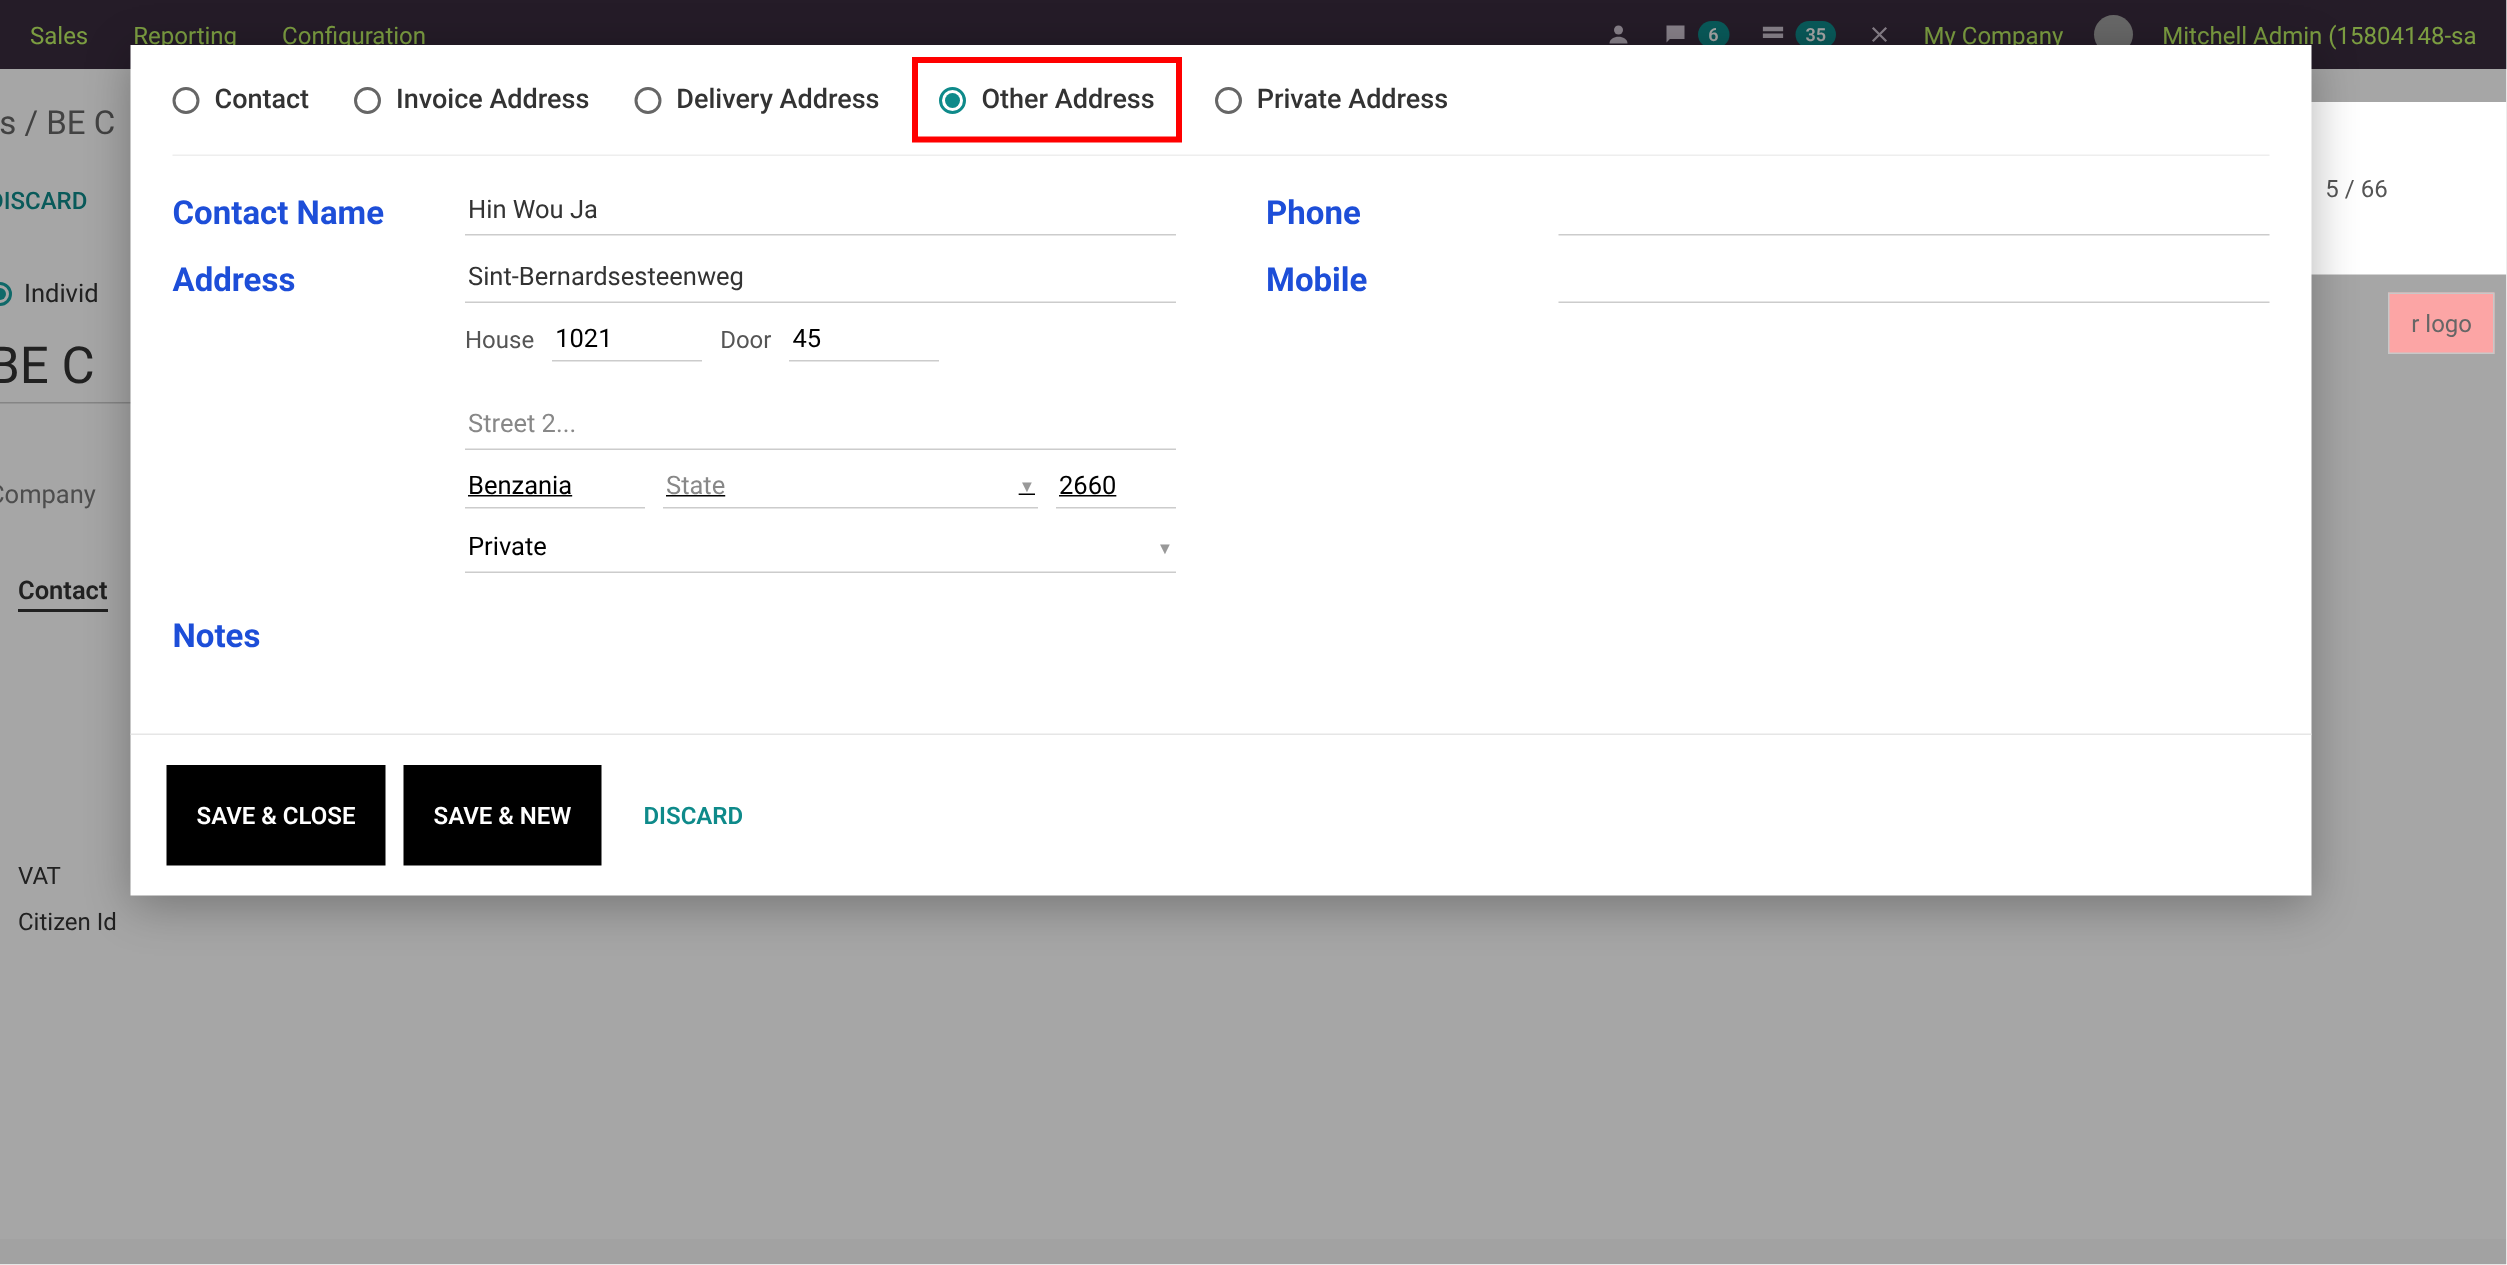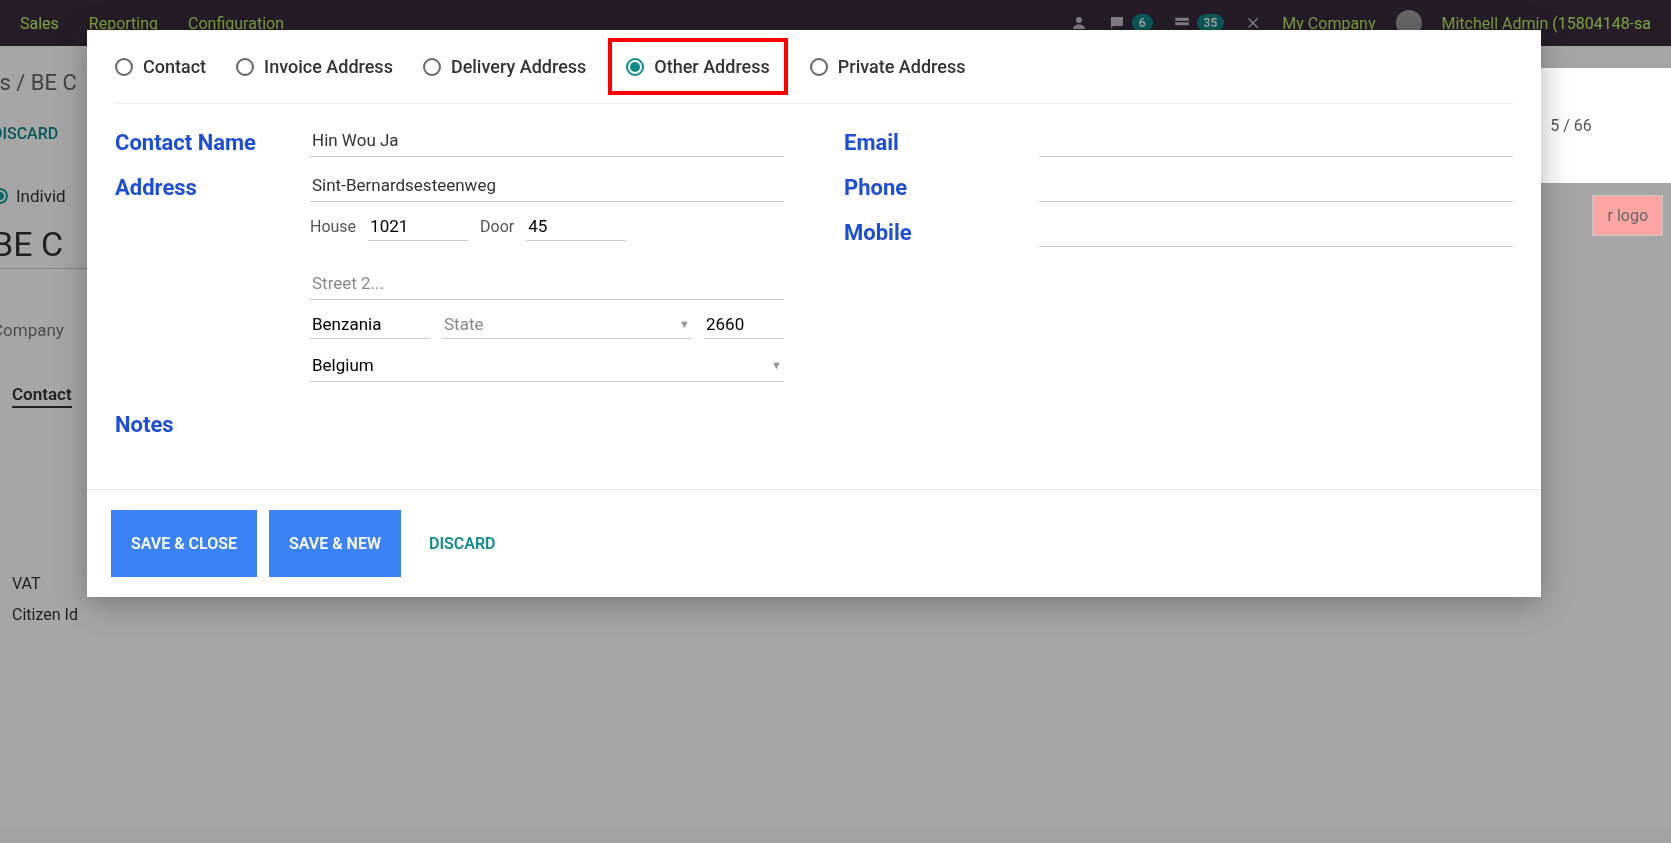--- a/index.html
+++ b/index.html
@@ -112,21 +112,21 @@
   padding: 6px 2px;
   font-size: 17px;
   color: #333;
   width: 100%;
   outline: none;
 }
 .text-input::placeholder { color: #888; }
 .addr-line2 { display:flex; gap:12px; margin-top:10px; align-items:center;}
 .addr-sublabel { font-size: 16px; color: #555; }
 .addr-sub-input { border:none; border-bottom:1px solid #ccc; font-size:17px; padding:4px 2px; }
-.addr-line4 { display:flex; gap:12px; margin-top:10px; }
+.addr-line4 { display:flex; gap:12px; margin-top:10px; text-decoration:underline;}
 .state-select { flex:1; display:flex; align-items:center; justify-content:space-between; border-bottom:1px solid #ccc; padding:4px 2px;}
 .state-ph { color: #888; font-size:17px;}
 .caret { color:#999; font-size:11px;}
 .country-select { display:flex; align-items:center; justify-content:space-between; border-bottom:1px solid #ccc; padding:6px 2px; margin-top:10px;}
 
 .notes-area {
   width: 100%;
   border: none;
   border-bottom: 1px solid #ccc;
   padding: 6px 2px 30px;
@@ -140,21 +140,21 @@
 
 
 .modal-footer {
   border-top: 1px solid #e6e6e6;
   padding: 20px 24px;
   display: flex;
   gap: 12px;
   align-items: center;
 }
 .btn-primary {
-  background: #3b82f6;
+  background: #000000;
   color: #fff;
   border: none;
   padding: 24px 20px;
   font-size: 16px;
   font-weight: 600;
   cursor: pointer;
 }
 .btn-secondary {
   background: transparent;
   color: #0e8a8a;
@@ -304,35 +304,31 @@
             <input type="text" class="text-input" style="margin-top: 26px;" placeholder="Street 2...">
             <div class="addr-line4">
               <input class="addr-sub-input" style="width: 120px;" value="Benzania">
               <div class="state-select">
                 <span class="state-ph">State</span>
                 <span class="caret">▼</span>
               </div>
               <input class="addr-sub-input" style="width: 80px;" value="2660">
             </div>
             <div class="country-select">
-              <span style="font-size:17px;">Belgium</span>
+              <span style="font-size:17px;">Private</span>
               <span class="caret">▼</span>
             </div>
           </div>
         </div>
         <div class="form-row" style="margin-top:24px;">
           <div class="form-label">Notes</div>
         </div>
       </div>
 
       <div class="form-col">
-        <div class="form-row">
-          <div class="form-label">Email</div>
-          <div class="form-field"><input type="text" class="text-input" style=""></div>
-        </div>
         <div class="form-row">
           <div class="form-label">Phone</div>
           <div class="form-field"><input type="text" class="text-input" style=""></div>
         </div>
         <div class="form-row">
           <div class="form-label">Mobile</div>
           <div class="form-field"><input type="text" class="text-input" style=""></div>
         </div>
       </div>
     </div>

